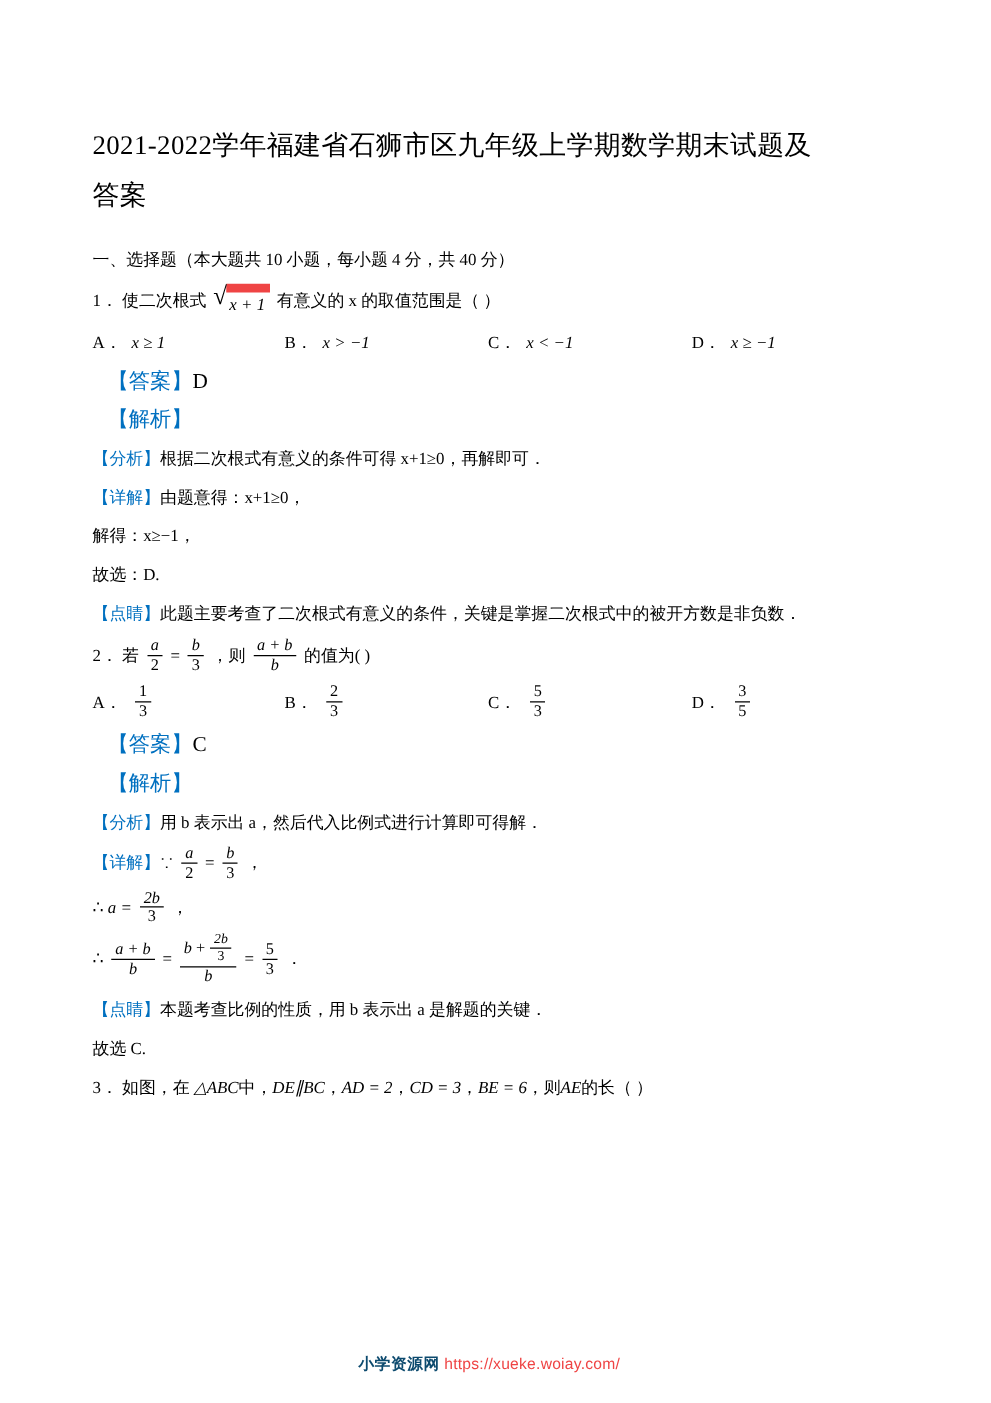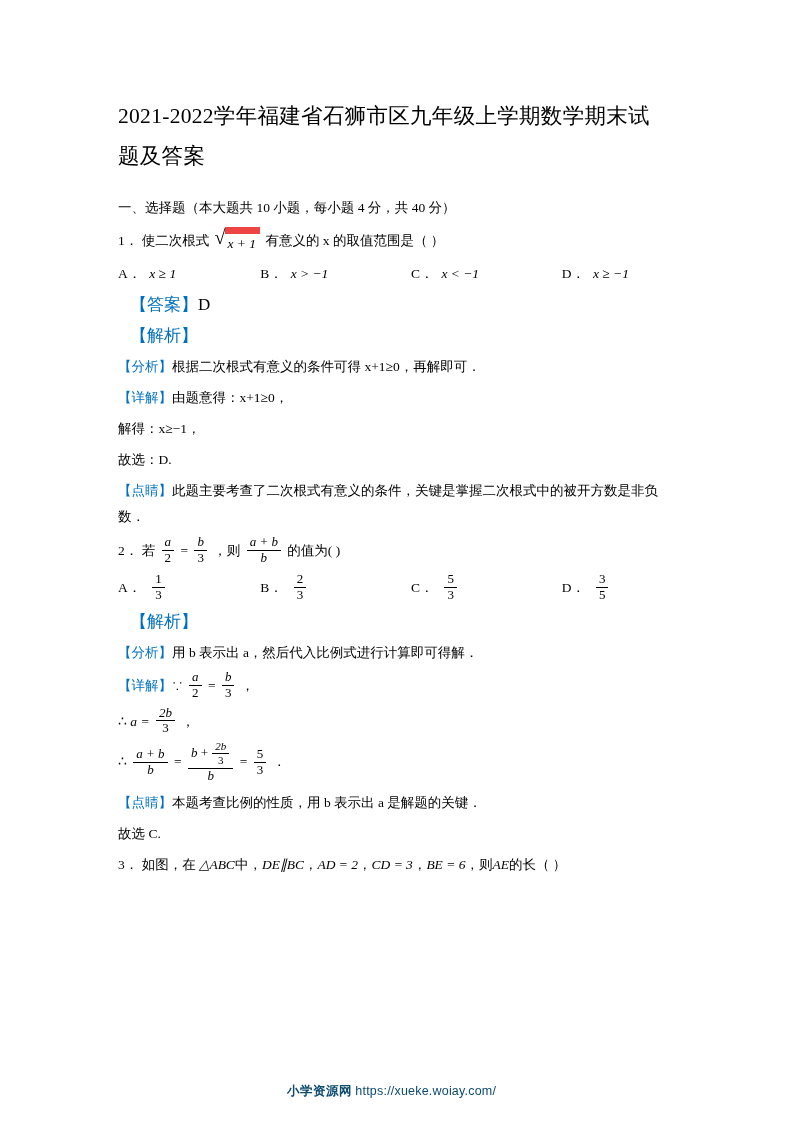--- a/index.html
+++ b/index.html
@@ -13,21 +13,21 @@
     font-family: "Liberation Serif", "DejaVu Serif", serif;
     color: #000000;
     position: relative;
     overflow: hidden;
   }
   .page {
     position: relative;
     width: 783px;
     height: 1122px;
     box-sizing: border-box;
-    padding: 96px 118px 0 118px;
+    padding: 96px 118px 0 74px;
   }
   .doc-title {
     font-size: 21.5px;
     line-height: 40px;
     font-weight: normal;
     letter-spacing: 0.3px;
     margin: 0 0 14px 0;
     color: #000;
   }
   .section-head {
@@ -126,21 +126,21 @@
     font-size: 12.5px;
     color: #3a3a3a;
     font-family: "Liberation Sans", sans-serif;
   }
   .footer-bar .wm {
     color: #0c4a6e;
     font-weight: bold;
     letter-spacing: 0.5px;
   }
   .footer-bar .url {
-    color: #0c4a6e;
+    color: #ef4444;
     letter-spacing: 0.2px;
     margin-top: 24px;
   }
   .mt6 { margin-top: 6px; }
   .therefore { font-size: 14px; }
 </style>
 </head>
 <body>
 
 <div class="page">
@@ -243,20 +243,23 @@
     </div>
     <div class="c4">
       <span class="lbl">D．</span>
       <span class="frac">
         <span class="num">3</span>
         <span class="den">5</span>
       </span>
     </div>
   </div>
 
+  <div class="tag-blue">
+    <span>【答案】</span><span style="color:#000">C</span>
+  </div>
 
   <div class="tag-blue">【解析】</div>
 
   <div class="para">
     <span class="lead">【分析】</span><span>用 b 表示出 a，然后代入比例式进行计算即可得解．</span>
   </div>
 
   <div class="para">
     <span class="lead">【详解】</span><span>∵</span>
     <span class="frac">

